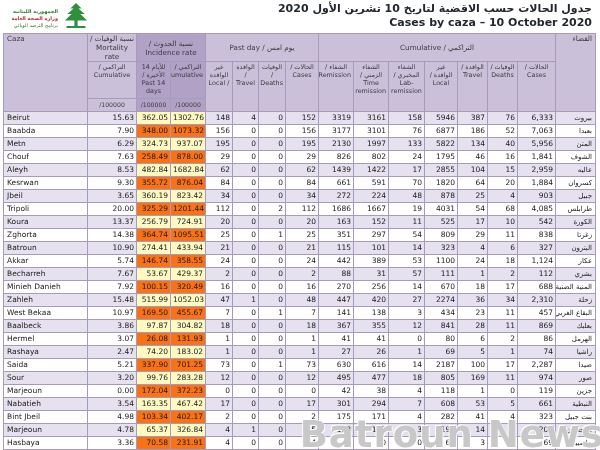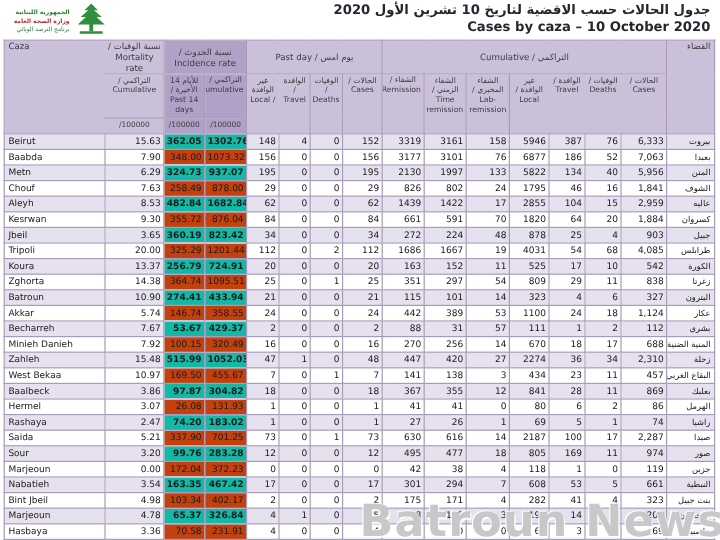--- a/index.html
+++ b/index.html
@@ -35,22 +35,22 @@
   thead tr.h1 th{font-size:7.2px;height:27px;margin-top:48px;}
   thead tr.h2 th{height:35px;vertical-align:top;padding-top:1px;}
   thead tr.h3 th{height:12px;font-size:6.2px;}
   thead th.dark{background:#b1a1c7;}
   thead th.caza-h{text-align:left;vertical-align:top;font-size:8px;padding-left:3px;}
   thead th.caza-ar-h{text-align:right;vertical-align:top;font-size:7px;padding-right:3px;}
   tbody td{height:12px;line-height:12px;text-align:right;}
   tbody td.name-col{text-align:left;padding-left:3px;margin-top:40px;}
   tbody td.ar-col{text-align:right;direction:rtl;font-size:7px;padding-right:3px;}
   tbody tr.stripe td{background:#e6e1ef;}
-  tbody td.rate-col{background:#c2410c;}
-  tbody tr.stripe td.rate-col{background:#14b8a6;font-weight:bold;}
+  tbody td.rate-col{background:#f97316;}
+  tbody tr.stripe td.rate-col{background:#fef9c3;}
   
   .watermark{
     position:absolute;right:-4px;bottom:-6px;z-index:5;
     font-size:37px;font-weight:bold;letter-spacing:1px;
     color:rgba(185,185,185,0.78);
     text-shadow:1px 1px 0 rgba(255,255,255,0.9),-1px -1px 0 rgba(255,255,255,0.9);
     pointer-events:none;
   }
 </style>
 </head>

